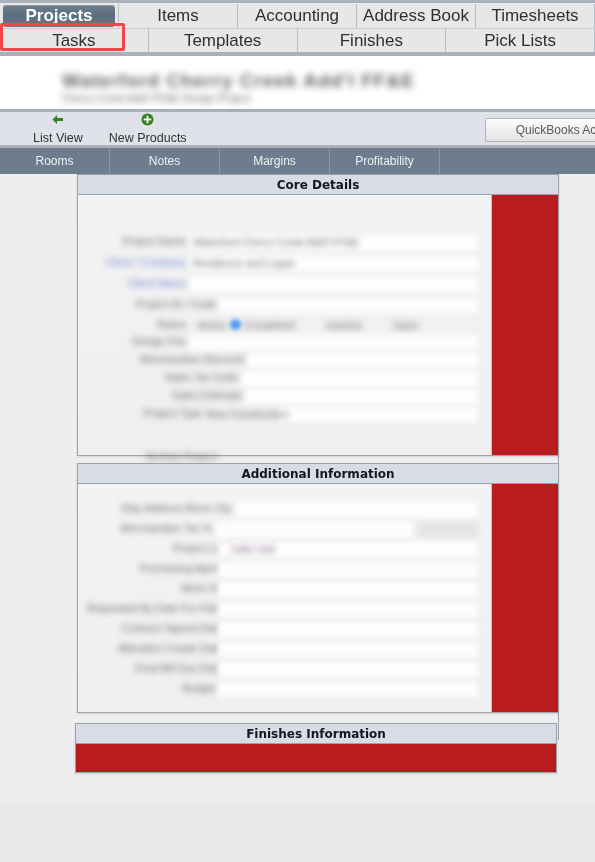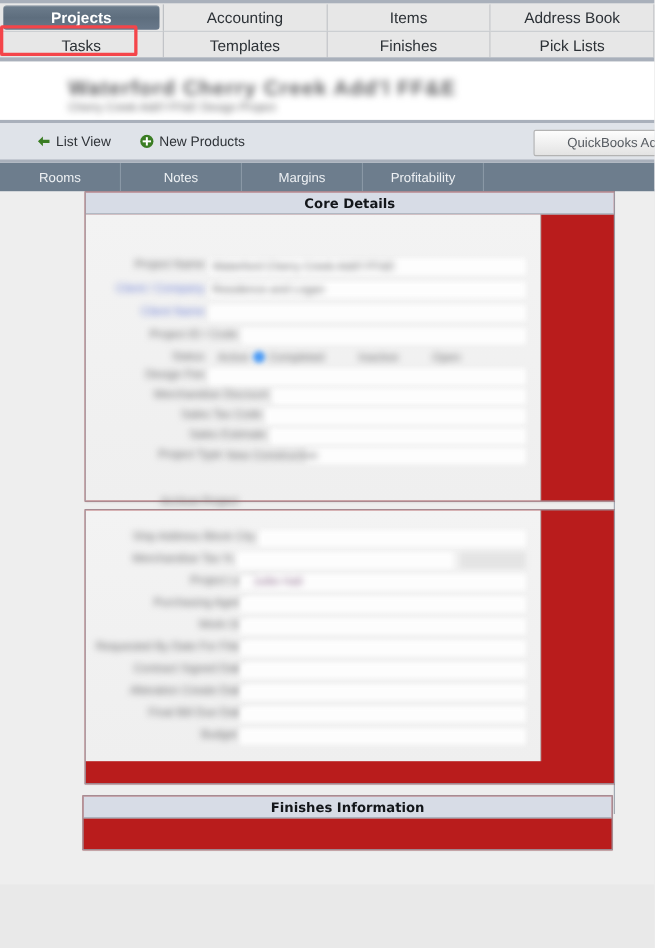--- a/index.html
+++ b/index.html
@@ -19,21 +19,21 @@
     border-top: 3px solid #a9b0bb;
     border-bottom: 4px solid #a9b0bb;
     padding-top: 1px;
   }
   .nav-row { display: flex; width: 100%; }
   .nav-cell {
     flex: 1 1 0;
     height: 24px;
     line-height: 24px;
     text-align: center;
-    font-size: 14px;
+    font-size: 17px;
     color: #2c3136;
     border-right: 1px solid #b9bcc0;
     background: #e7e7e7;
     white-space: nowrap;
     overflow: hidden;
   }
   .nav-row.row2 .nav-cell { border-top: 1px solid #c9ccd0; }
   .nav-cell.active-wrap {
     position: relative;
     background: #e7e7e7;
@@ -95,20 +95,21 @@
     border-bottom: 3px solid #a9b0bb;
     position: relative;
   }
   .act-link {
     display: flex; align-items: center;
     gap: 5px;
     font-size: 12.5px;
     color: #2f3338;
     margin-left: 33px;
     cursor: pointer;
+    flex-direction: column;
   }
   .act-link.second { margin-left: 26px; }
   .ic-arrow { width: 13px; height: 13px; display: inline-block; }
   .ic-plus { width: 13px; height: 13px; display: inline-block; }
   #qb-btn {
     position: absolute;
     left: 485px; top: 6px;
     width: 140px; height: 24px;
     background: linear-gradient(to bottom,#fdfdfd,#e3e3e3);
     border: 1px solid #b3b3b3;
@@ -251,23 +252,24 @@
   }
 </style>
 </head>
 <body>
 
 <div id="top-nav" style="position:relative;">
   <div class="nav-row row1">
     <div class="nav-cell active-wrap">
       <div class="pill">Projects</div>
     </div>
+    <div class="nav-cell">Items</div>
     <div class="nav-cell">Accounting</div>
-    <div class="nav-cell">Items</div>
     <div class="nav-cell">Address Book</div>
+    <div class="nav-cell">Timesheets</div>
   </div>
   <div class="nav-row row2">
     <div class="nav-cell">Tasks</div>
     <div class="nav-cell">Templates</div>
     <div class="nav-cell">Finishes</div>
     <div class="nav-cell">Pick Lists</div>
   </div>
   <div class="redbox-nav"></div>
 </div>
 
@@ -379,20 +381,21 @@
   </div>
 
   <div id="green-toggle-wrap">
     <span class="toggle on">
       <span class="knob"></span>
     </span>
   </div>
   <span class="fval" style="position:absolute; left:280px; top:500px; filter:blur(3.2px);">Last Updated August 22, 2024 11:44AM</span>
 
   <div class="panel" style="left:77px; top:289px; width:482px; height:250px;">
+    <div class="panel-head">Additional Information</div>
     <div class="panel-body" style="height:228px;">
       <div class="inner-col"></div>
 
       <div class="frow" style="left:0; top:18px; width:414px;">
         <span class="flabel" style="right:260px;">Ship Address Block City</span>
         <span class="finput" style="left:158px; width:242px;"></span>
       </div>
 
       <div class="frow" style="left:0; top:38px; width:414px;">
         <span class="flabel" style="right:280px;">Merchandise Tax %</span>

